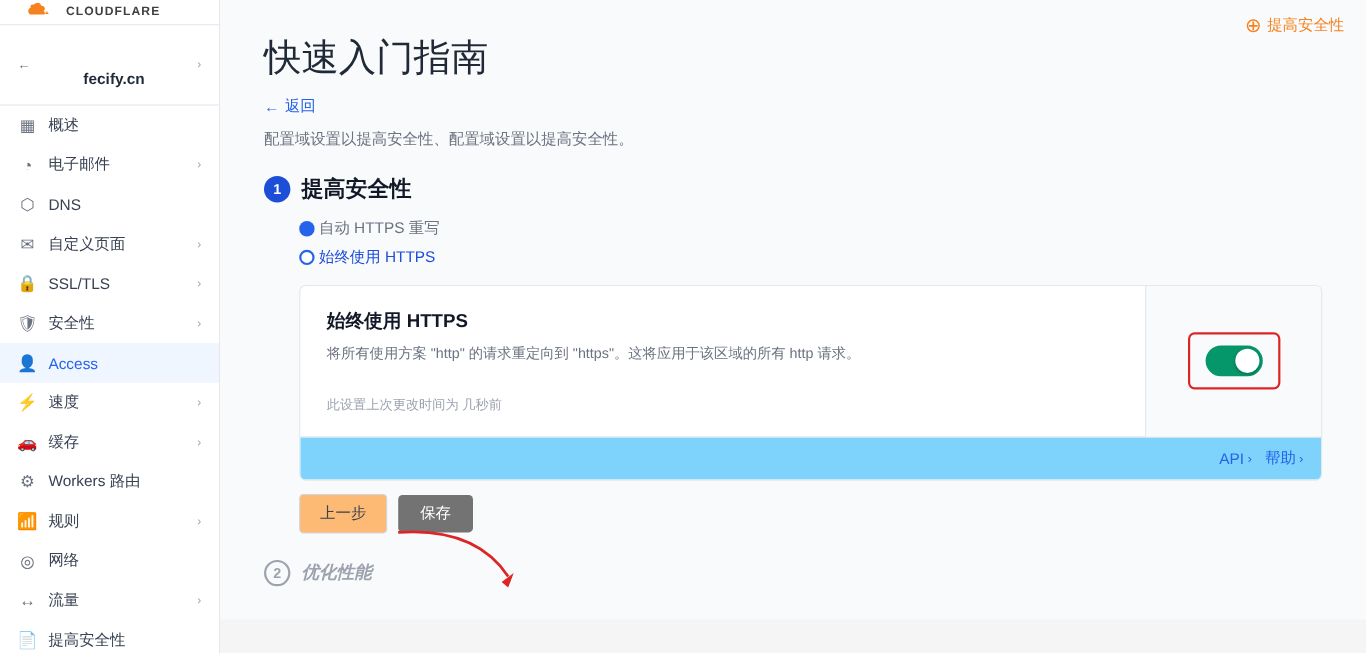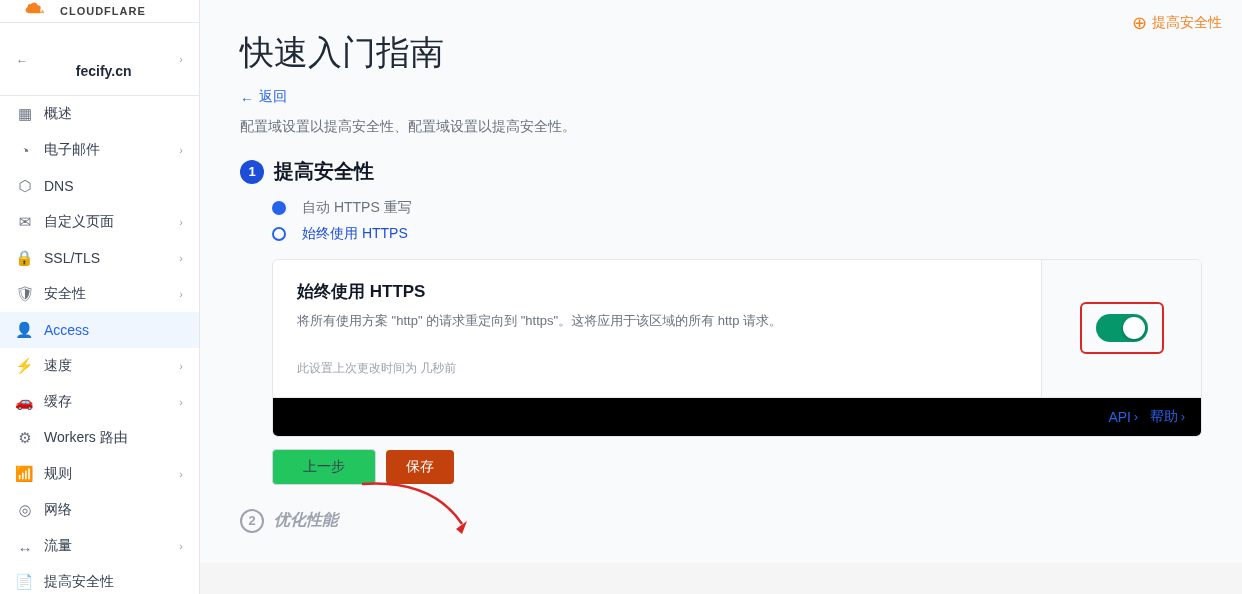--- a/index.html
+++ b/index.html
@@ -145,21 +145,21 @@
       font-weight: 700;
       color: #111827;
     }
     .step-items {
       margin-left: 32px;
       margin-bottom: 16px;
     }
     .step-item {
       display: flex;
       align-items: center;
-      gap: 16px;
+      gap: 4px;
       margin-bottom: 8px;
       text-align: center;
     }
     .step-dot-done {
       width: 14px;
       height: 14px;
       border-radius: 50%;
       background: #2563eb;
       flex-shrink: 0;
     }
@@ -247,21 +247,21 @@
       top: 3px;
       right: 3px;
       box-shadow: 0 1px 3px rgba(0,0,0,0.3);
     }
     .card-footer {
       display: flex;
       justify-content: flex-end;
       gap: 12px;
       padding: 10px 16px;
       border-top: 1px solid #e5e7eb;
-      background: #000000;
+      background: #7dd3fc;
     }
     .card-footer-link {
       display: flex;
       align-items: center;
       gap: 3px;
       color: #2563eb;
       font-size: 14px;
       cursor: pointer;
     }
     .card-footer-link .arrow { font-size: 12px; }
@@ -269,32 +269,32 @@
     
     .btn-row {
       display: flex;
       align-items: center;
       gap: 10px;
       margin-left: 32px;
       margin-bottom: 24px;
       position: relative;
     }
     .btn-prev {
-      padding: 8px 30px;
+      padding: 8px 18px;
       border: 1px solid #d1d5db;
       border-radius: 4px;
-      background: #22c55e;
+      background: #fdba74;
       font-size: 14px;
       color: #374151;
       cursor: pointer;
     }
     .btn-save {
       padding: 8px 20px;
       border-radius: 4px;
-      background: #c2410c;
+      background: #737373;
       color: white;
       font-size: 14px;
       border: none;
       cursor: pointer;
       font-weight: 500;
     }
     
     .annotation-arrow {
       position: absolute;
       left: 80px;

